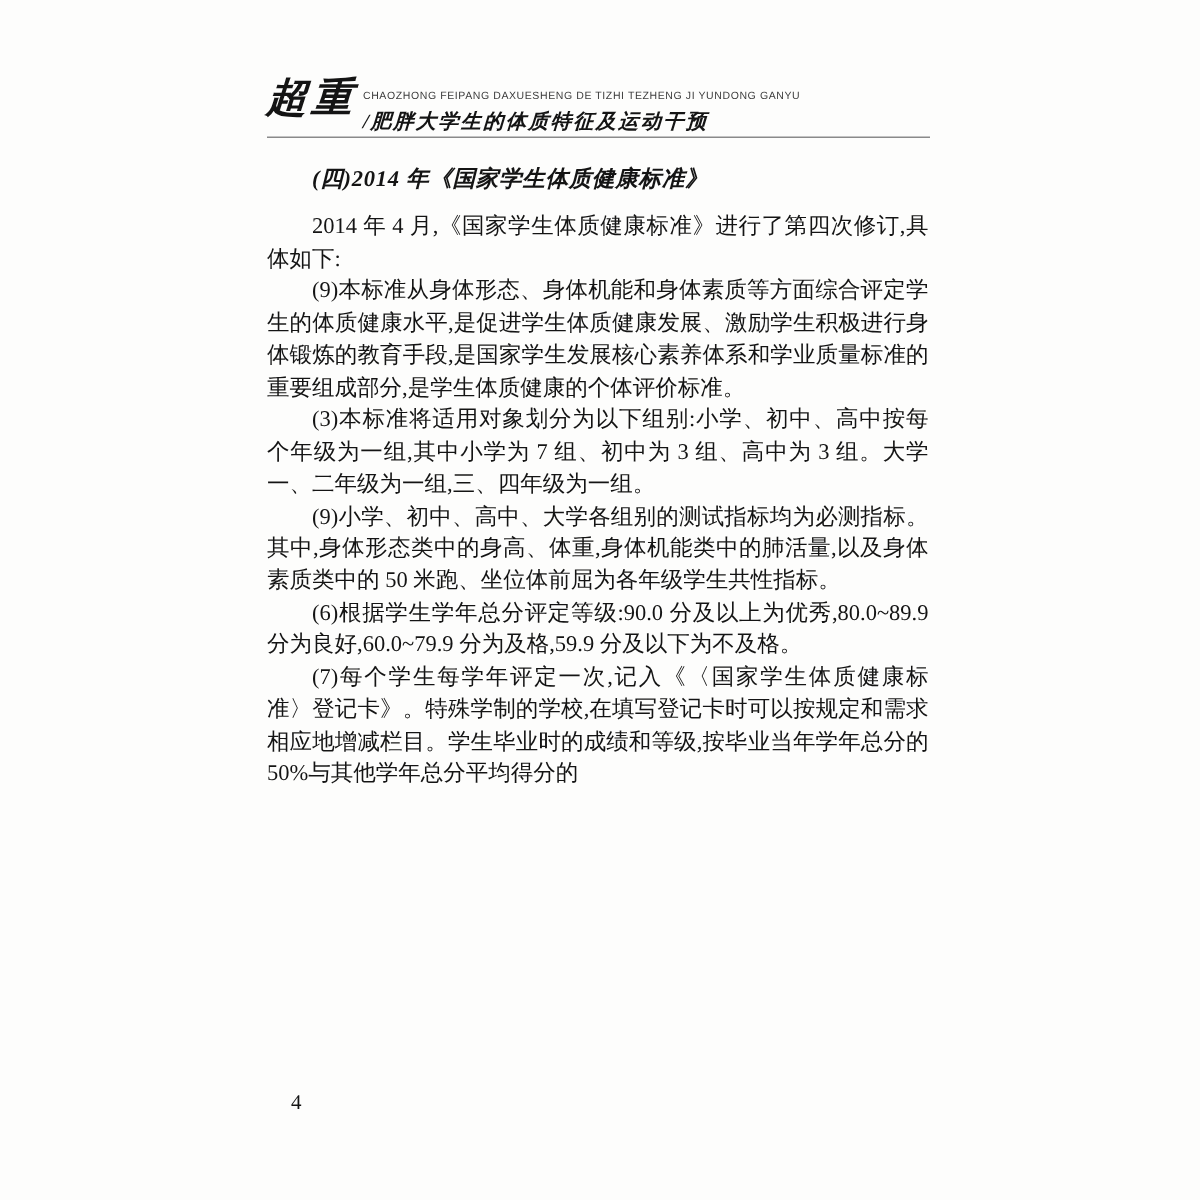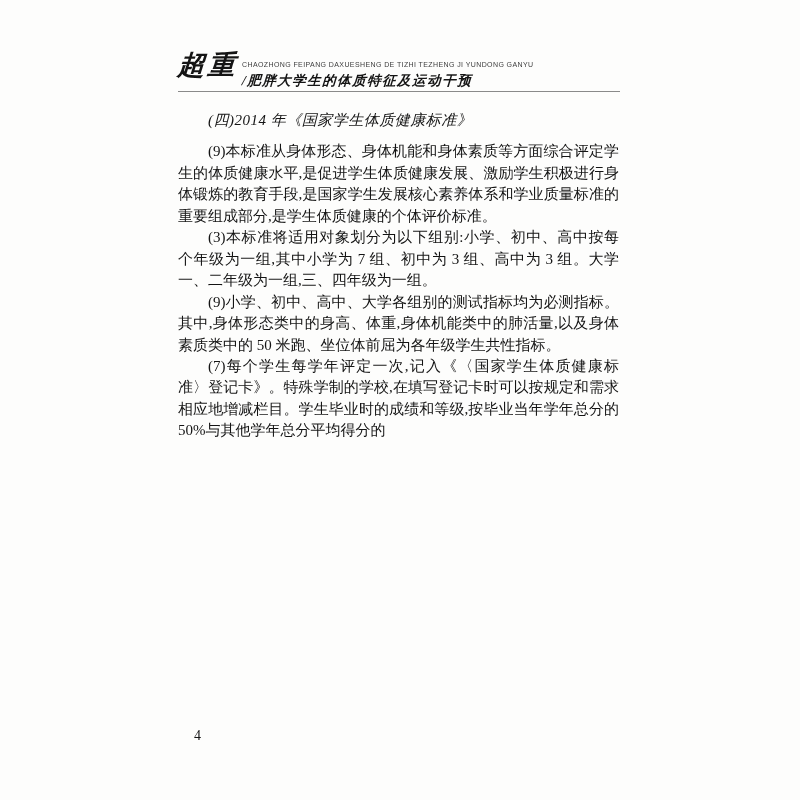--- a/index.html
+++ b/index.html
@@ -59,21 +59,21 @@
     top: 110px;
     width: 441px;
     font-size: 15px;
     line-height: 21.45px;
     text-align: justify;
     text-justify: inter-ideograph;
   }
   .section-heading {
     margin: 0 0 10px 0;
     font-style: italic;
-    font-weight: 400;
+    font-weight: 700;
     font-size: 15px;
     text-indent: 2em;
     letter-spacing: 0.5px;
   }
   .para { margin: 0; text-indent: 2em; }
 
   
   .page-number {
     position: absolute;
     left: 194px;
@@ -93,22 +93,24 @@
       <span class="brand-col">
         <span class="brand-pinyin">CHAOZHONG FEIPANG DAXUESHENG DE TIZHI TEZHENG JI YUNDONG GANYU</span>
         <div class="brand-sub">/肥胖大学生的体质特征及运动干预</div>
       </span>
     </div>
   </div>
 
   <div class="body-text">
     <h3 class="section-heading">(四)2014 年《国家学生体质健康标准》</h3>
     <div>
+        <p class="para">2014 年 4 月,《国家学生体质健康标准》进行了第四次修订,具体如下:</p>
         <p class="para">(9)本标准从身体形态、身体机能和身体素质等方面综合评定学生的体质健康水平,是促进学生体质健康发展、激励学生积极进行身体锻炼的教育手段,是国家学生发展核心素养体系和学业质量标准的重要组成部分,是学生体质健康的个体评价标准。</p>
         <p class="para">(3)本标准将适用对象划分为以下组别:小学、初中、高中按每个年级为一组,其中小学为 7 组、初中为 3 组、高中为 3 组。大学一、二年级为一组,三、四年级为一组。</p>
         <p class="para">(9)小学、初中、高中、大学各组别的测试指标均为必测指标。其中,身体形态类中的身高、体重,身体机能类中的肺活量,以及身体素质类中的 50 米跑、坐位体前屈为各年级学生共性指标。</p>
+        <p class="para">(6)根据学生学年总分评定等级:90.0 分及以上为优秀,80.0~89.9 分为良好,60.0~79.9 分为及格,59.9 分及以下为不及格。</p>
         <p class="para">(7)每个学生每学年评定一次,记入《〈国家学生体质健康标准〉登记卡》。特殊学制的学校,在填写登记卡时可以按规定和需求相应地增减栏目。学生毕业时的成绩和等级,按毕业当年学年总分的 50%与其他学年总分平均得分的</p>
       </div>
   </div>
 
   <div class="page-number">4</div>
 
 </div>
 
 </body></html>

